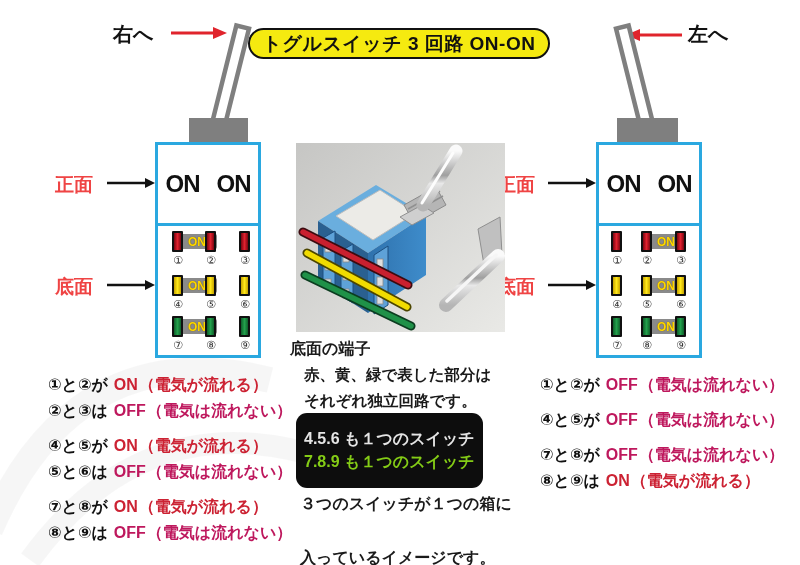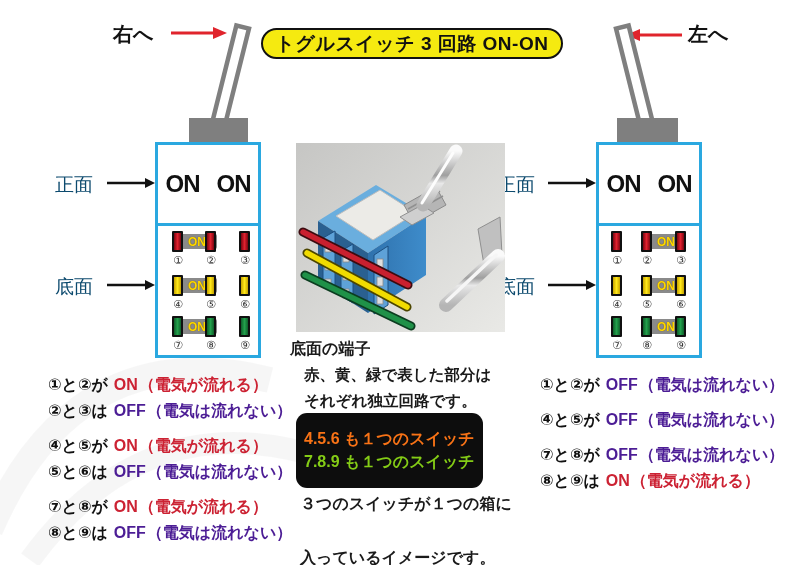--- a/index.html
+++ b/index.html
@@ -5,31 +5,31 @@
   * { margin:0; padding:0; box-sizing:border-box; }
   html,body { width:800px; height:565px; }
   body {
     position:relative; width:800px; height:565px; background:#ffffff;
     font-family:"Liberation Sans","DejaVu Sans",sans-serif; overflow:hidden; color:#111;
   }
   .abs { position:absolute; }
 
   
   .title-pill {
-    left:261px; top:28px; width:302px; height:31px;
+    left:248px; top:28px; width:302px; height:31px;
     background:#f5ea10; border:2.5px solid #111; border-radius:16px;
     display:flex; align-items:center; justify-content:center;
     font-size:19px; font-weight:bold; letter-spacing:.5px; color:#111;
   }
 
   
   .dir-label { font-size:20px; font-weight:bold; color:#111; }
 
   
-  .face-label { font-size:19px; font-weight:normal; color:#0c4a6e; }
+  .face-label { font-size:19px; font-weight:bold; color:#ef4444; }
 
   
   .sw-body { width:106px; height:216px; }
   .front-box {
     position:absolute; left:0; top:0; width:106px; height:84px;
     border:3px solid #2aa8e0; background:#fff;
     display:flex; align-items:center; justify-content:center; gap:17px;
   }
   .front-box span { font-size:24px; font-weight:bold; color:#111; letter-spacing:-1px; }
   .bottom-box {
@@ -54,33 +54,33 @@
     position:absolute; top:23px; width:18px; text-align:center;
     font-size:11px; color:#333; z-index:2;
   }
 
   
   .notes { width:250px; display:flex; flex-direction:column; }
   .note { height:26px; line-height:26px; font-size:16px; font-weight:bold; white-space:nowrap; }
   .note .np { color:#111; margin-right:6px; }
   .note .ns { margin-right:1px; }
   .note.on  .ns, .note.on  .nx { color:#cc2233; }
-  .note.off .ns, .note.off .nx { color:#4c1d95; }
+  .note.off .ns, .note.off .nx { color:#be185d; }
   .note-gap { height:9px; }
 
   
   .c-text { font-size:15.5px; font-weight:bold; color:#1a1a1a; white-space:nowrap; }
   .legend-box {
     left:296px; top:413px; width:187px; height:75px; background:#0d0d0d;
     border-radius:11px; display:flex; flex-direction:column; justify-content:center;
     padding-left:8px; gap:1px;
   }
   .legend-box div { font-size:16px; font-weight:bold; line-height:22px; white-space:nowrap; }
   .lg-red    { color:#d42a2a; }
-  .lg-yellow { color:#f97316; }
+  .lg-yellow { color:#e5e5e5; }
   .lg-green  { color:#84cc16; }
 
   .watermark { left:-30px; top:230px; opacity:.05; pointer-events:none; }
 </style>
 </head>
 <body>
 
 <svg class="abs watermark" width="420" height="340" viewBox="0 0 420 340">
   <path d="M20,300 C80,160 180,120 300,150" stroke="#666" stroke-width="26" fill="none"></path>
   <path d="M60,330 C140,220 240,190 360,230" stroke="#666" stroke-width="22" fill="none"></path>

